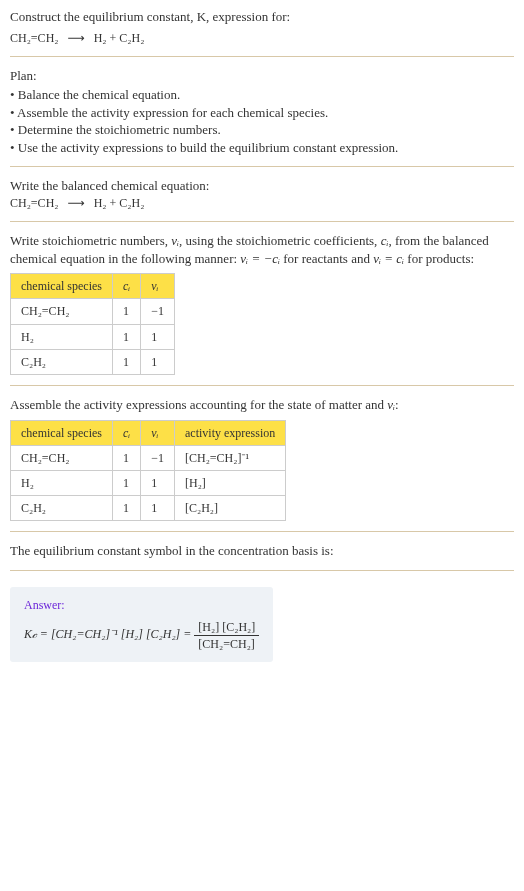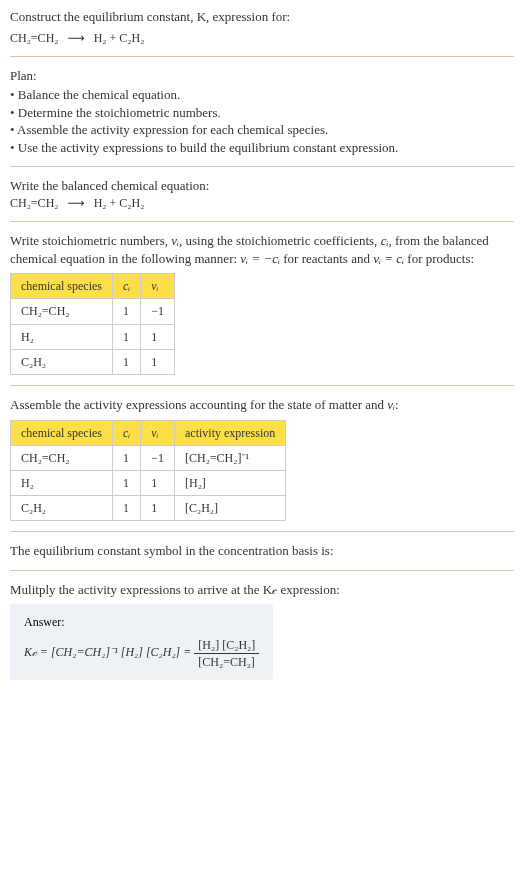--- a/index.html
+++ b/index.html
@@ -39,21 +39,21 @@
 }
 table.data th { background: #fde047; }
 .answer-box {
   background: #eef2f6;
   border-radius: 3px;
   padding: 10px 14px;
   display: inline-block;
   margin-top: 6px;
 }
 .answer-label {
-  color: #000000;
+  color: #6d28d9;
   font-size: 12px;
   margin-bottom: 6px;
 }
 .frac {
   display: inline-block;
   vertical-align: middle;
 }
 .frac .num { display:block; border-bottom:1px solid #333; padding:0 4px; }
 .frac .den { display:block; padding:0 4px; }
 .plan-list { list-style: none; padding-left: 0; margin-top:2px;}
@@ -72,22 +72,22 @@
   <span>+</span>
   <span>C₂H₂</span>
 </div>
 
 <hr class="sep">
 
 <div class="section">
   <div>Plan:</div>
   <ul class="plan-list">
     <li>Balance the chemical equation.</li>
+    <li>Assemble the activity expression for each chemical species.</li>
     <li>Determine the stoichiometric numbers.</li>
-    <li>Assemble the activity expression for each chemical species.</li>
     <li>Use the activity expressions to build the equilibrium constant expression.</li>
   </ul>
 </div>
 
 <hr class="sep">
 
 <div class="section">
   <div>Write the balanced chemical equation:</div>
   <div class="eq">
     <span>CH₂=CH₂</span>
@@ -166,21 +166,20 @@
 
 <hr class="sep">
 
 <div class="section">
   <div>The equilibrium constant symbol in the concentration basis is:</div>
 </div>
 
 <hr class="sep">
 
 <div class="section">
-  <div>Mulitply the activity expressions to arrive at the K𝒸 expression:</div>
   <div class="answer-box">
     <div class="answer-label">Answer:</div>
     <div class="eq">
       <span class="ital">K𝒸 = [CH₂=CH₂]⁻¹ [H₂] [C₂H₂] = </span>
       <span class="frac">
         <span class="num">[H₂] [C₂H₂]</span>
         <span class="den">[CH₂=CH₂]</span>
       </span>
     </div>
   </div>

